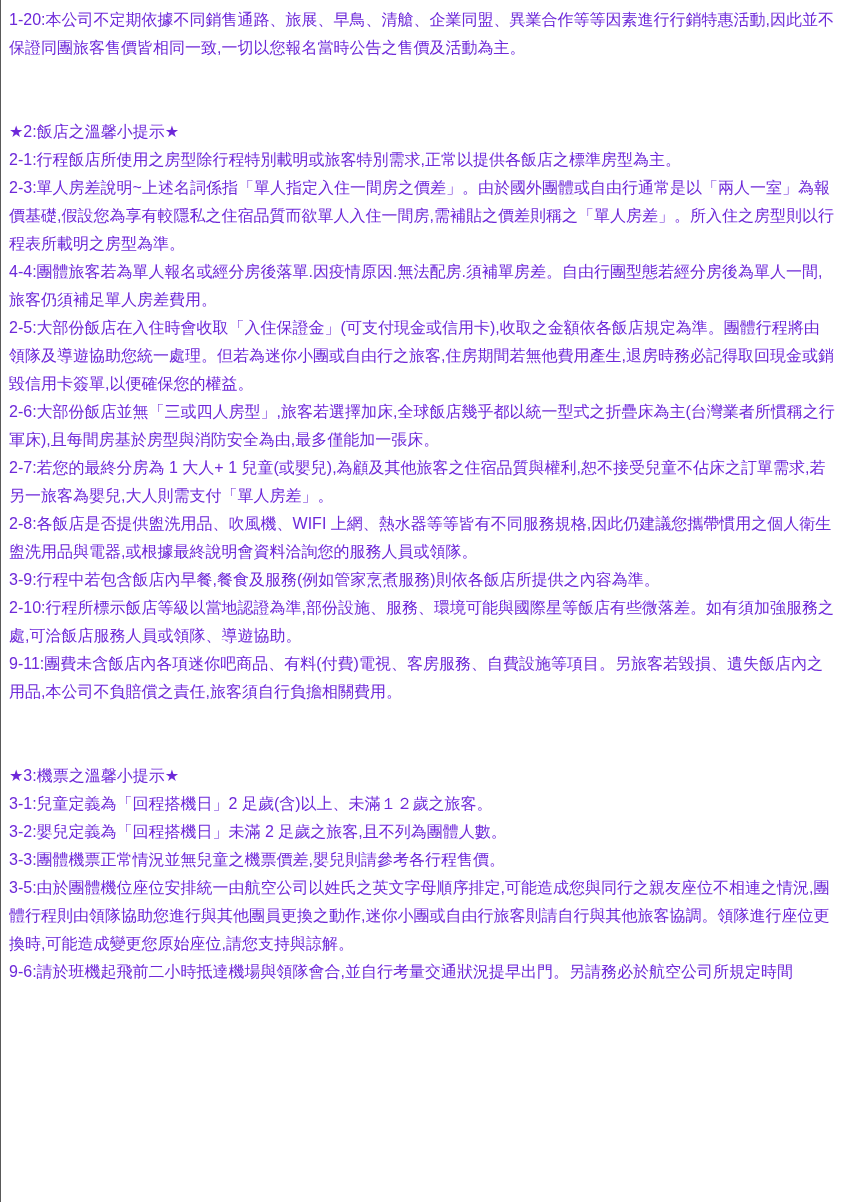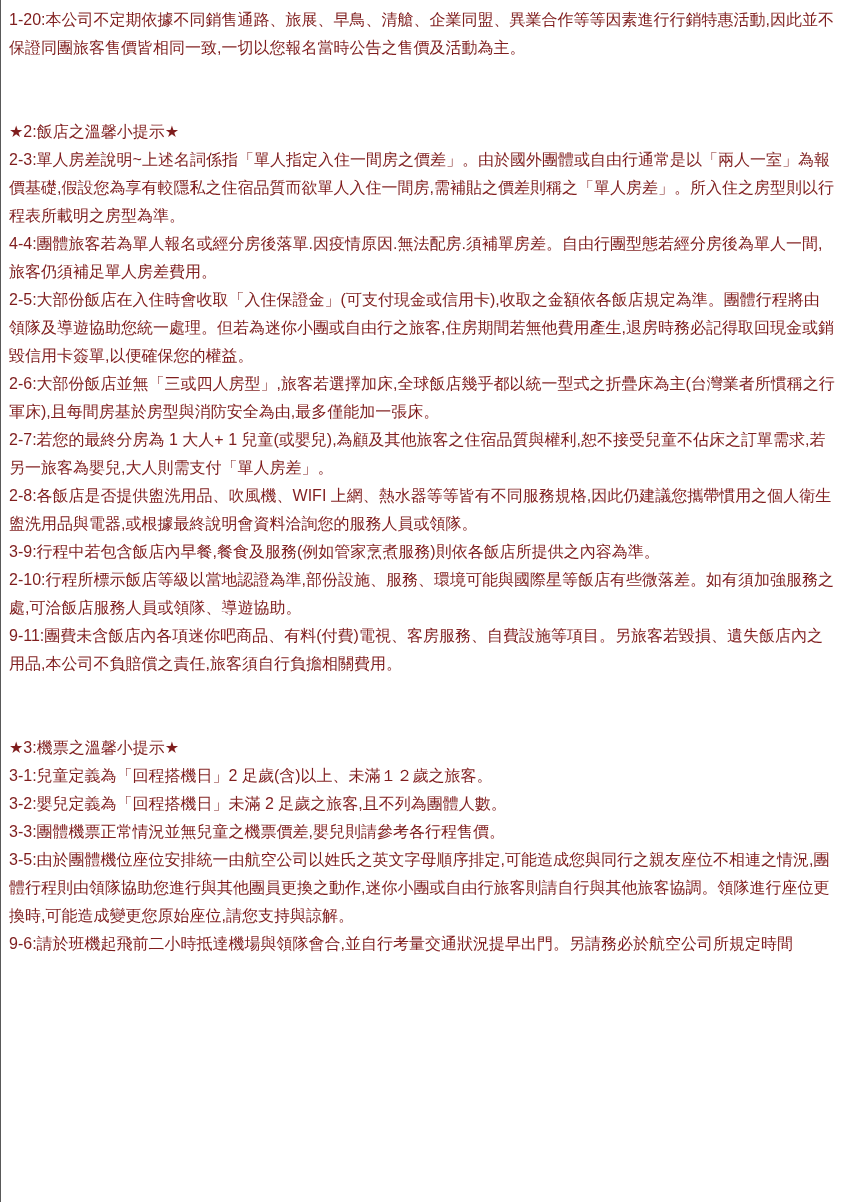--- a/index.html
+++ b/index.html
@@ -11,21 +11,21 @@
       position: relative;
       width: 847px;
       height: 1202px;
       overflow: hidden;
       box-sizing: border-box;
       border-left: 1px solid #595959;
       padding: 6px 12px 0 8px;
       font-family: "Liberation Sans", "DejaVu Sans", sans-serif;
       font-size: 16px;
       line-height: 28px;
-      color: #7f1d1d;
+      color: #6d28d9;
       background: #ffffff;
     }
     .para, .heading {
       margin: 0;
       padding: 0;
       font-size: 16px;
       font-weight: normal;
       text-align: left;
       word-break: break-all;
     }
@@ -36,20 +36,21 @@
 </head>
 <body>
 
 <div class="doc">
 
   <p class="para">1-20:本公司不定期依據不同銷售通路、旅展、早鳥、清艙、企業同盟、異業合作等等因素進行行銷特惠活動,因此並不保證同團旅客售價皆相同一致,一切以您報名當時公告之售價及活動為主。</p>
 
   <div class="spacer"></div>
 
   <p class="heading">★2:飯店之溫馨小提示★</p>
+  <p class="para">2-1:行程飯店所使用之房型除行程特別載明或旅客特別需求,正常以提供各飯店之標準房型為主。</p>
   <p class="para">2-3:單人房差說明~上述名詞係指「單人指定入住一間房之價差」。由於國外團體或自由行通常是以「兩人一室」為報價基礎,假設您為享有較隱私之住宿品質而欲單人入住一間房,需補貼之價差則稱之「單人房差」。所入住之房型則以行程表所載明之房型為準。</p>
   <p class="para">4-4:團體旅客若為單人報名或經分房後落單.因疫情原因.無法配房.須補單房差。自由行團型態若經分房後為單人一間,旅客仍須補足單人房差費用。</p>
   <p class="para">2-5:大部份飯店在入住時會收取「入住保證金」(可支付現金或信用卡),收取之金額依各飯店規定為準。團體行程將由領隊及導遊協助您統一處理。但若為迷你小團或自由行之旅客,住房期間若無他費用產生,退房時務必記得取回現金或銷毀信用卡簽單,以便確保您的權益。</p>
   <p class="para">2-6:大部份飯店並無「三或四人房型」,旅客若選擇加床,全球飯店幾乎都以統一型式之折疊床為主(台灣業者所慣稱之行軍床),且每間房基於房型與消防安全為由,最多僅能加一張床。</p>
   <p class="para">2-7:若您的最終分房為 1 大人+ 1 兒童(或嬰兒),為顧及其他旅客之住宿品質與權利,恕不接受兒童不佔床之訂單需求,若另一旅客為嬰兒,大人則需支付「單人房差」。</p>
   <p class="para">2-8:各飯店是否提供盥洗用品、吹風機、WIFI 上網、熱水器等等皆有不同服務規格,因此仍建議您攜帶慣用之個人衛生盥洗用品與電器,或根據最終說明會資料洽詢您的服務人員或領隊。</p>
   <p class="para">3-9:行程中若包含飯店內早餐,餐食及服務(例如管家烹煮服務)則依各飯店所提供之內容為準。</p>
   <p class="para">2-10:行程所標示飯店等級以當地認證為準,部份設施、服務、環境可能與國際星等飯店有些微落差。如有須加強服務之處,可洽飯店服務人員或領隊、導遊協助。</p>
   <p class="para">9-11:團費未含飯店內各項迷你吧商品、有料(付費)電視、客房服務、自費設施等項目。另旅客若毀損、遺失飯店內之用品,本公司不負賠償之責任,旅客須自行負擔相關費用。</p>
 

